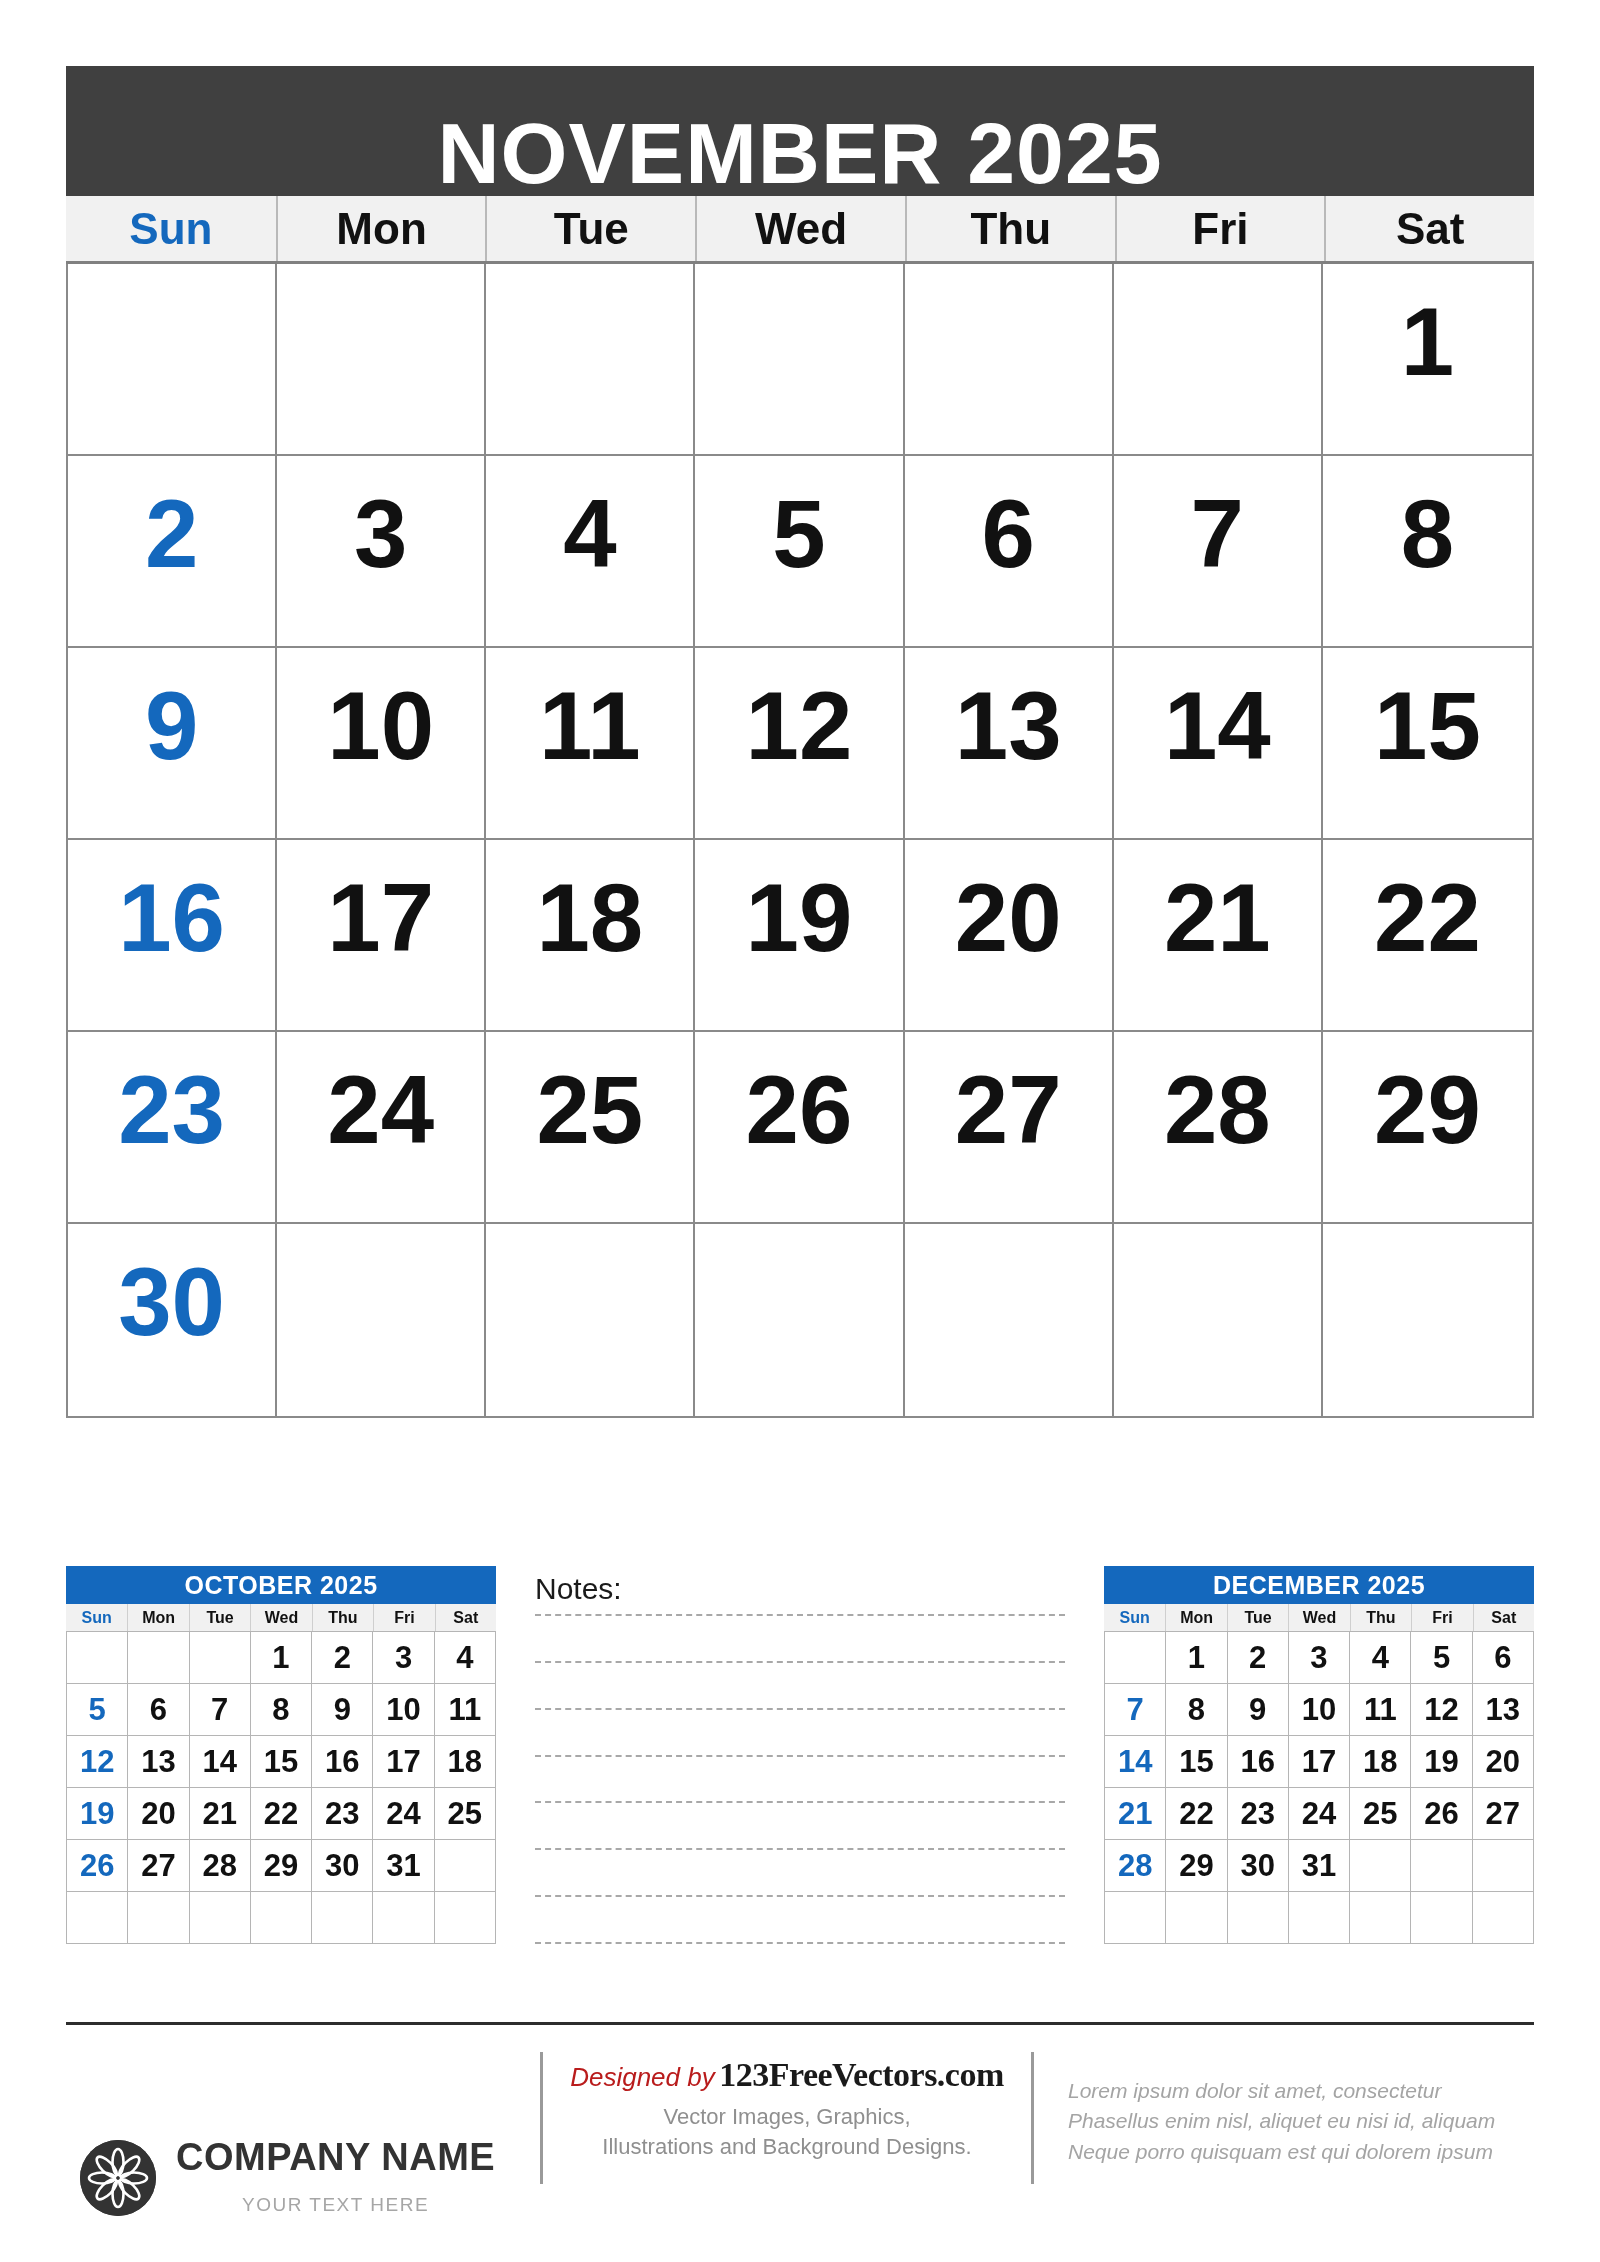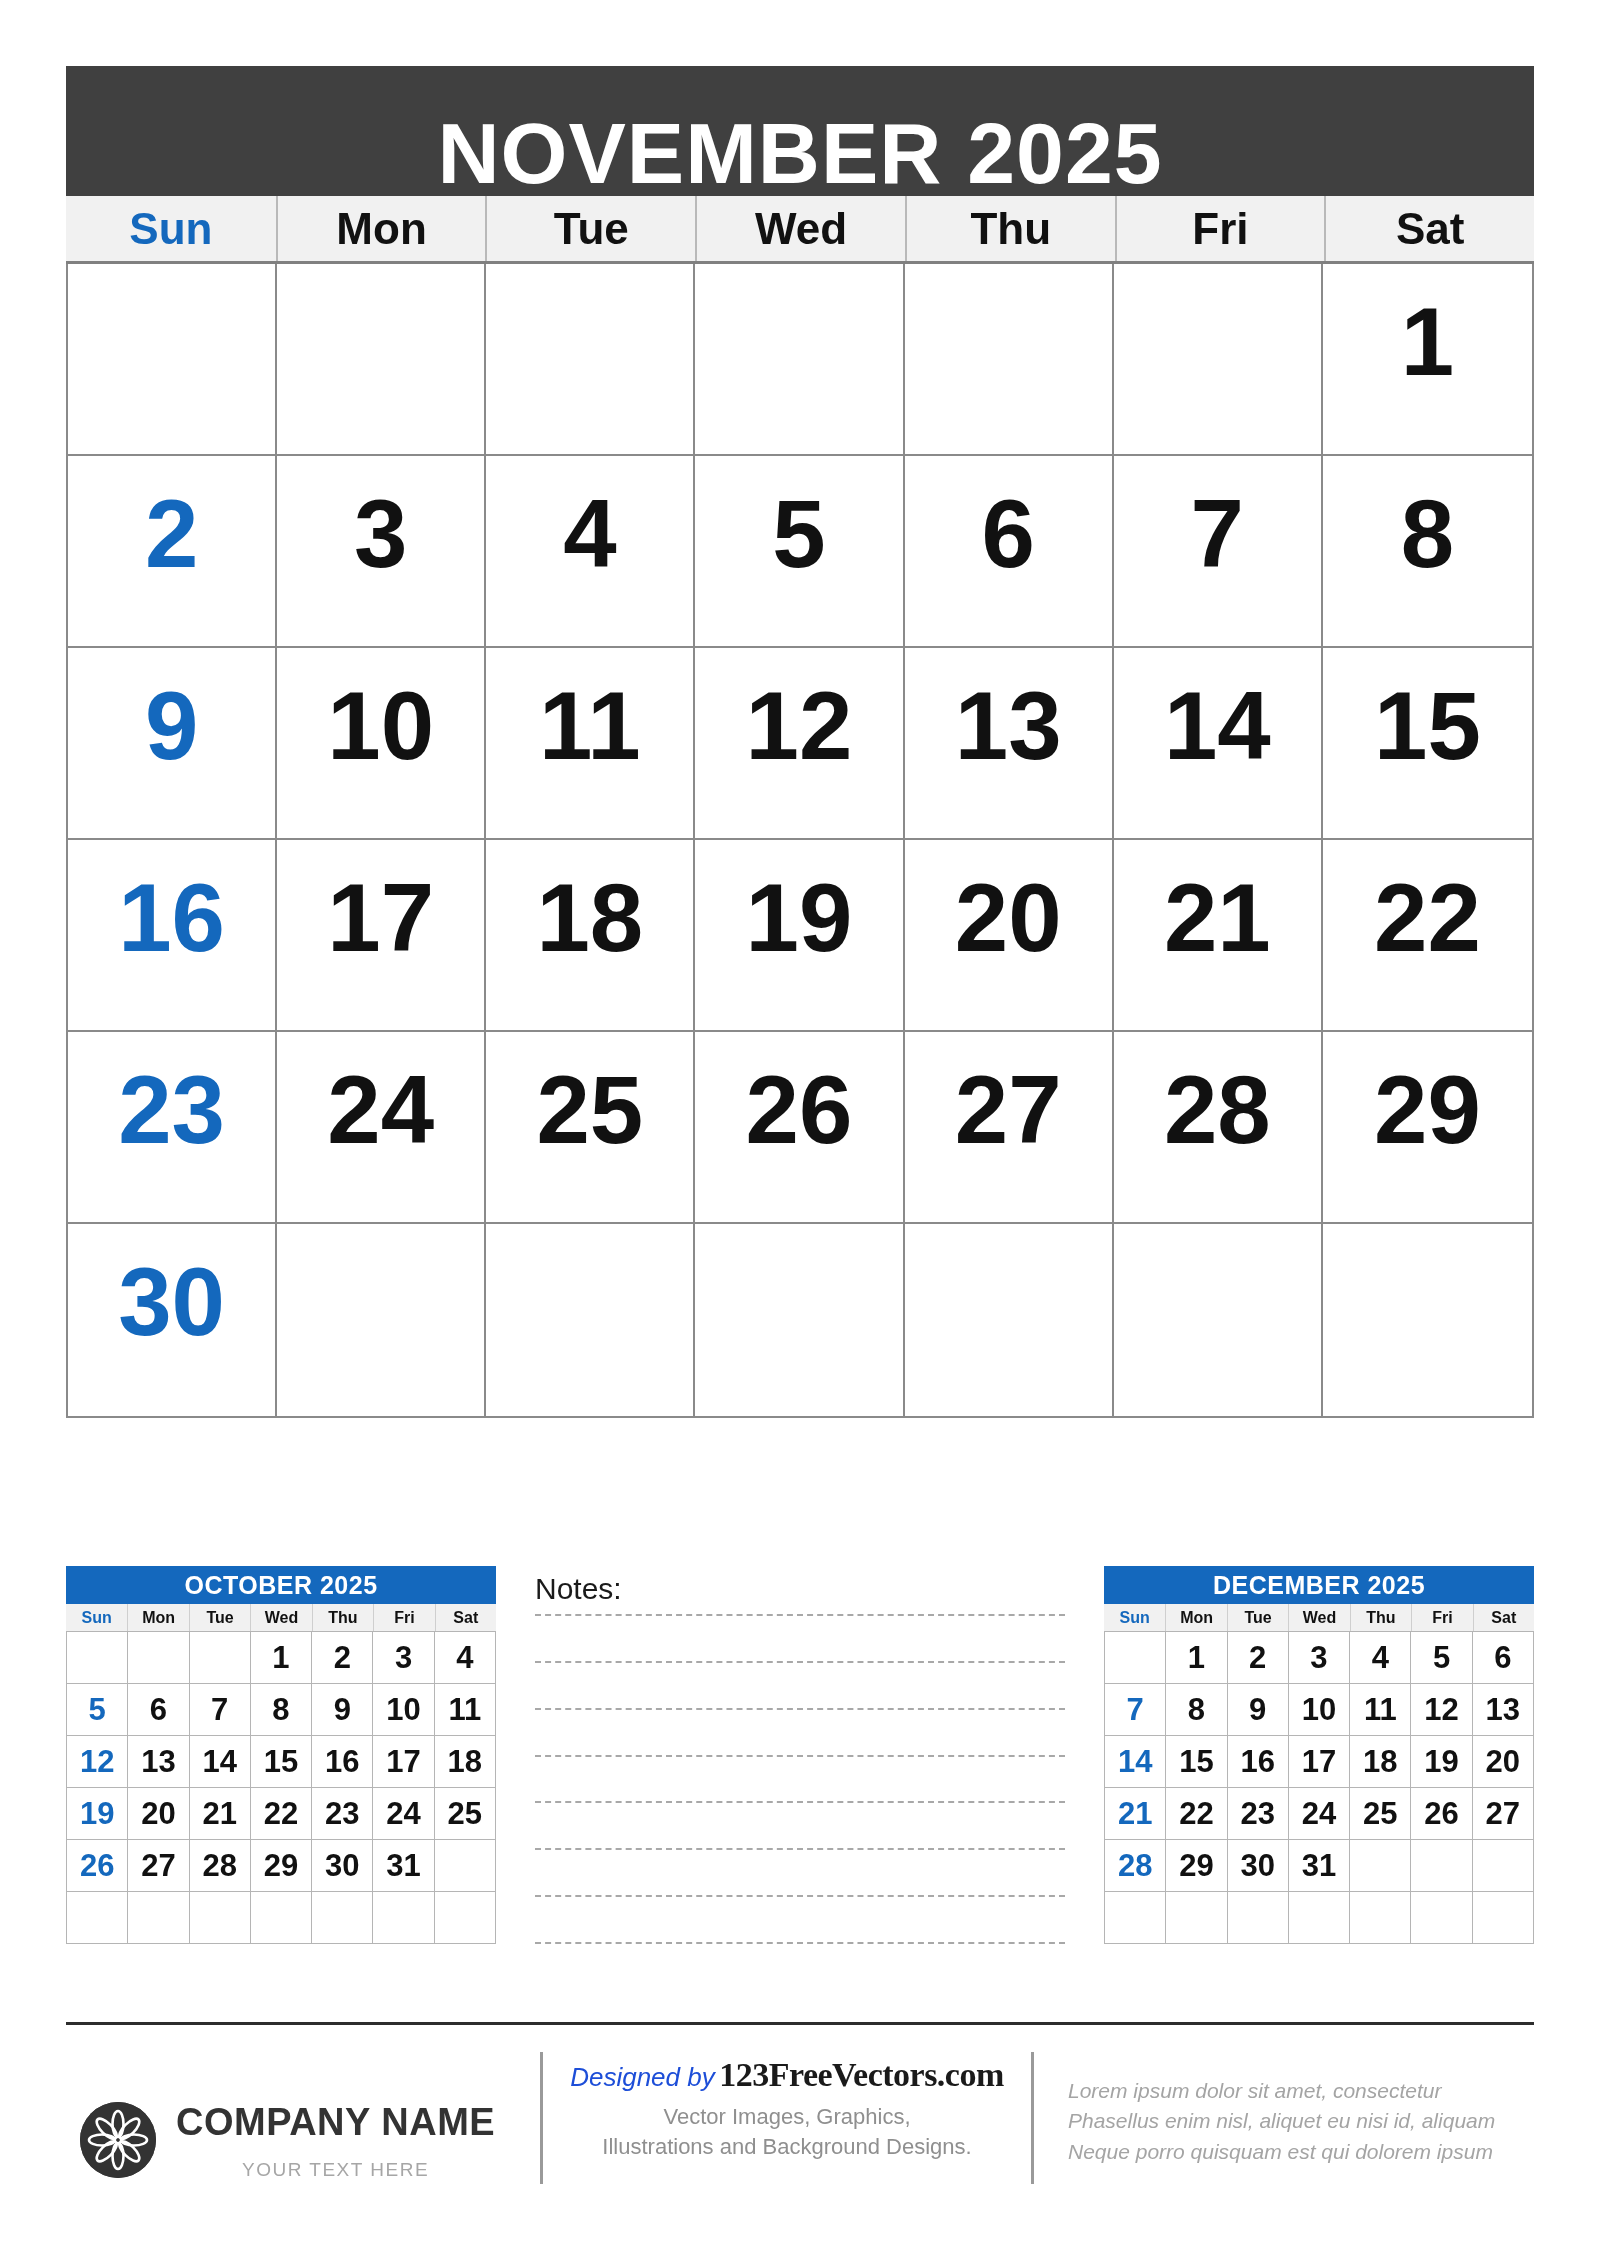--- a/index.html
+++ b/index.html
@@ -208,21 +208,21 @@
     left: 66px;
     top: 2046px;
     width: 1468px;
     height: 170px;
     display: flex;
   }
 
   .footer-left {
     width: 474px;
     display: flex;
-    align-items: center;
+    align-items: flex-end;
     padding-top: 18px;
     padding-left: 14px;
     gap: 20px;
   }
 
   .logo-mark {
     width: 76px;
     height: 76px;
     border-radius: 50%;
     background: #333333;
@@ -267,21 +267,21 @@
 
   .designed-line {
     line-height: 1;
     margin-bottom: 10px;
     white-space: nowrap;
   }
 
   .designed-by {
     font-size: 26px;
     font-style: italic;
-    color: #1d4ed8;
+    color: #b91c1c;
   }
 
   .designed-site {
     font-size: 34px;
     font-weight: bold;
     color: #1a1a1a;
     letter-spacing: -0.5px;
     font-family: Liberation Serif, serif;
   }
 

